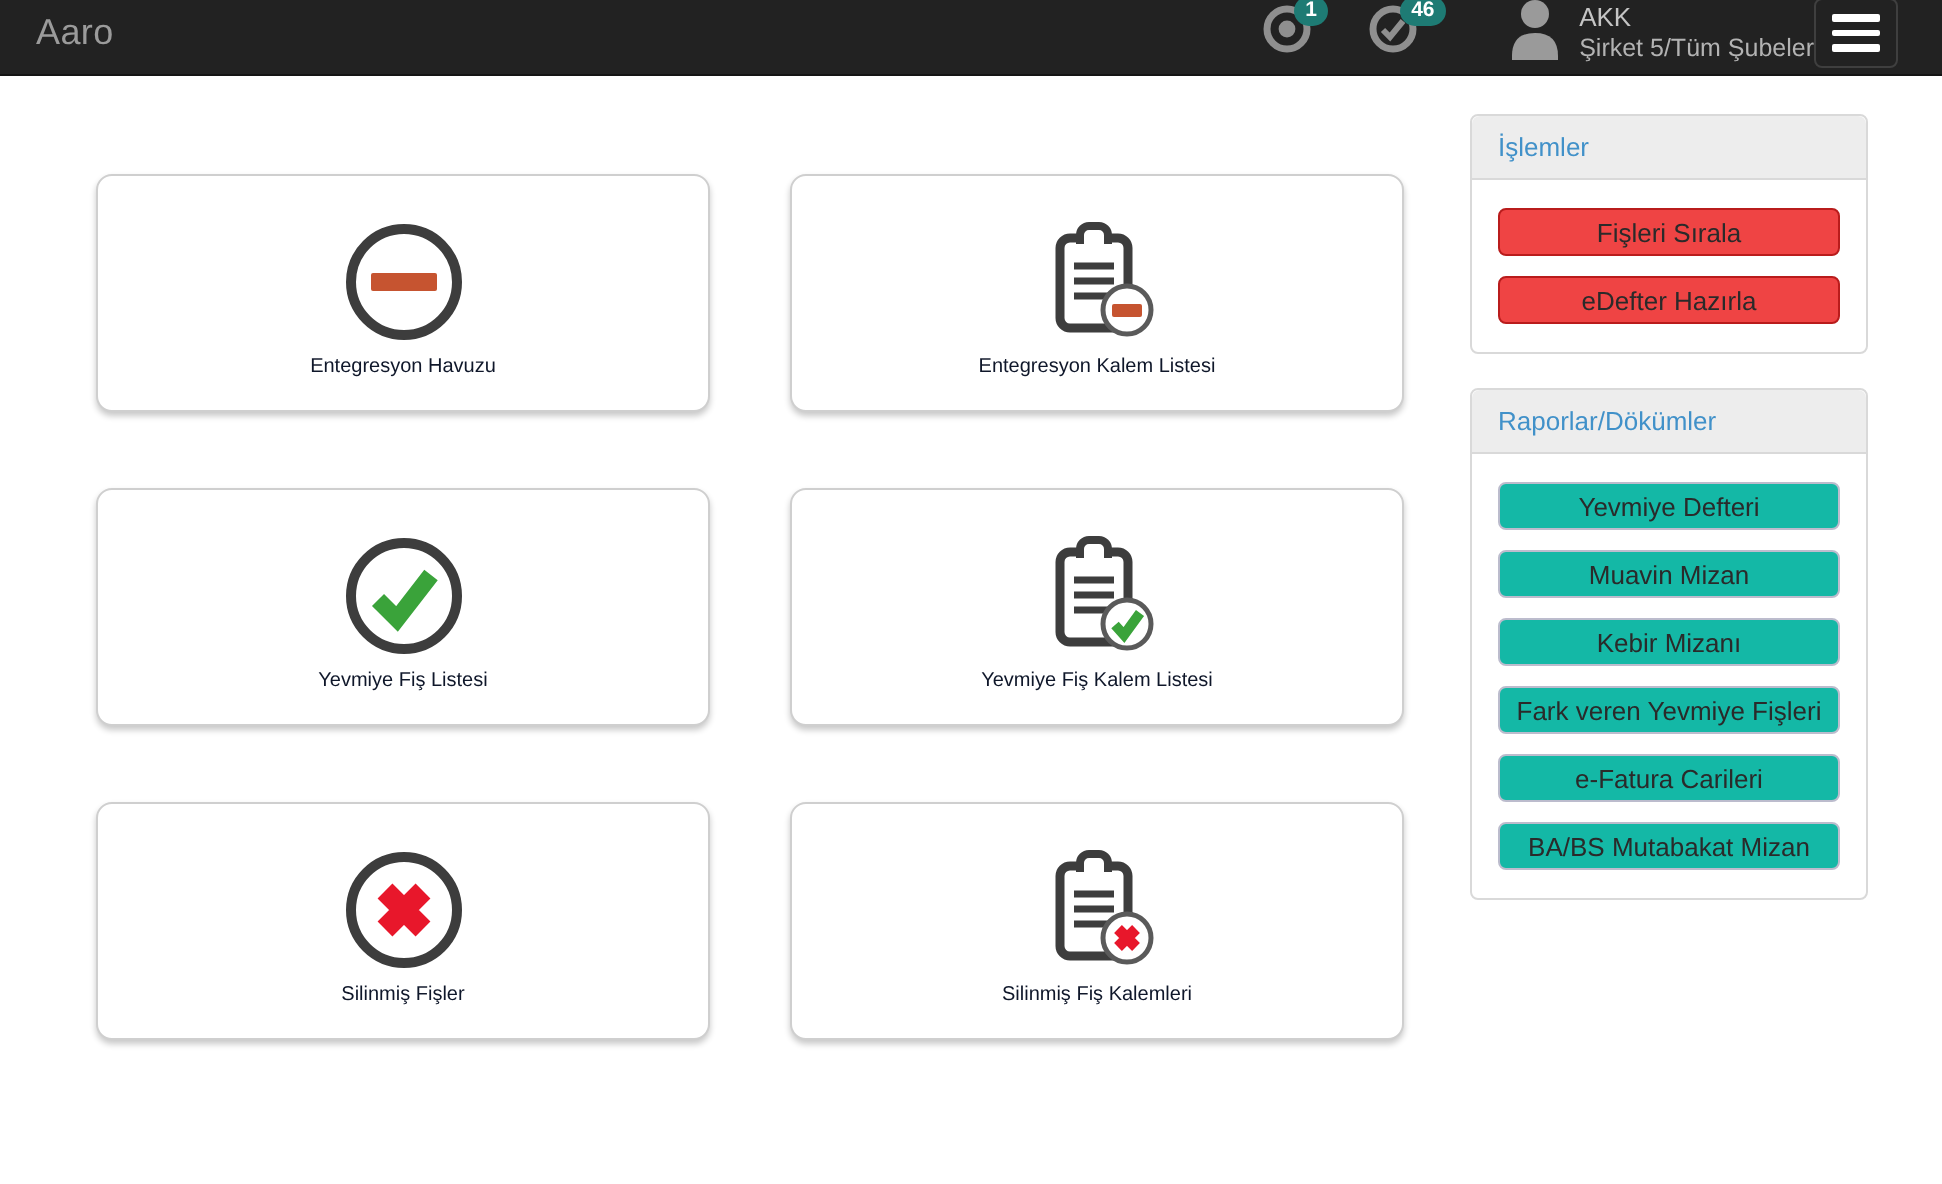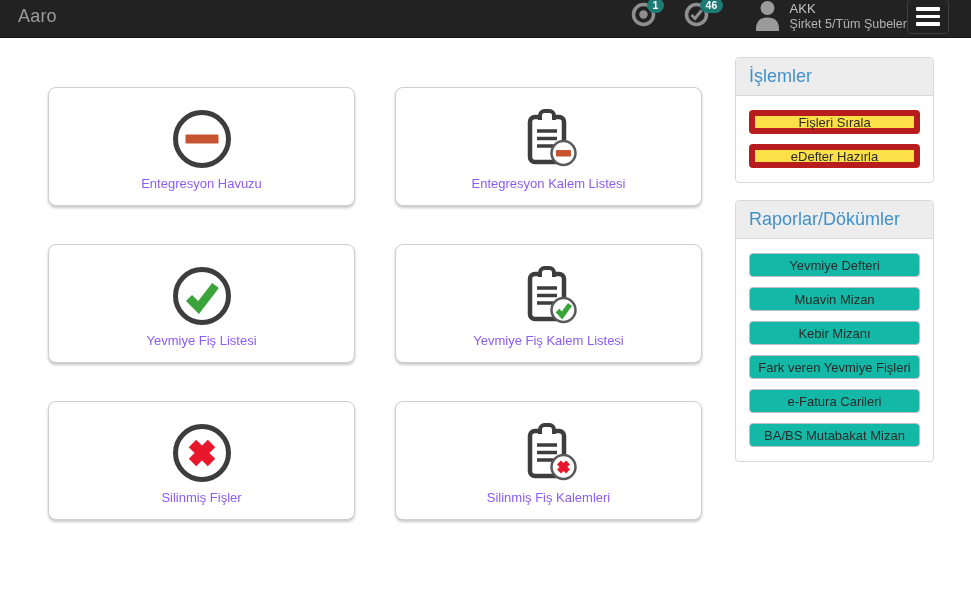--- a/index.html
+++ b/index.html
@@ -79,63 +79,63 @@
     display: flex;
     flex-direction: column;
     align-items: center;
     justify-content: center;
     padding-top: 4px;
     cursor: pointer;
   }
   .card-icon { height: 64px; display: flex; align-items: center; justify-content: center; }
   .card-label {
     margin-top: 5px;
-    font-size: 13px;
-    color: #8b5cf6;
+    font-size: 10px;
+    color: #0f172a;
   }
 
   
   .sidebar {
     position: absolute;
     left: 735px;
     top: 57px;
     width: 199px;
   }
   .panel {
     background: #ffffff;
     border: 1px solid #d9d9d9;
     border-radius: 4px;
     margin-bottom: 17px;
   }
   .panel-header {
     background: #ededed;
     border-bottom: 1px solid #d9d9d9;
     border-radius: 4px 4px 0 0;
     padding: 8px 13px;
-    font-size: 18px;
+    font-size: 13px;
     color: #4191c9;
   }
   .panel-body { padding: 14px 13px; }
   .side-btn {
     display: block;
     width: 100%;
     height: 24px;
     margin-bottom: 10px;
     border-radius: 4px;
     font-family: "Liberation Sans", sans-serif;
     font-size: 13px;
     color: #2a2a2a;
     text-align: center;
     cursor: pointer;
     line-height: 1;
   }
   .side-btn:last-child { margin-bottom: 0; }
   .side-btn.action {
-    background: #fde047;
-    border: 6px solid #b91c1c;
+    background: #ef4444;
+    border: 1px solid #b91c1c;
   }
   .side-btn.report {
     background: #14b8a6;
     border: 1px solid #bcbccd;
   }
 </style>
 </head>
 <body>
 
 <header class="header">

